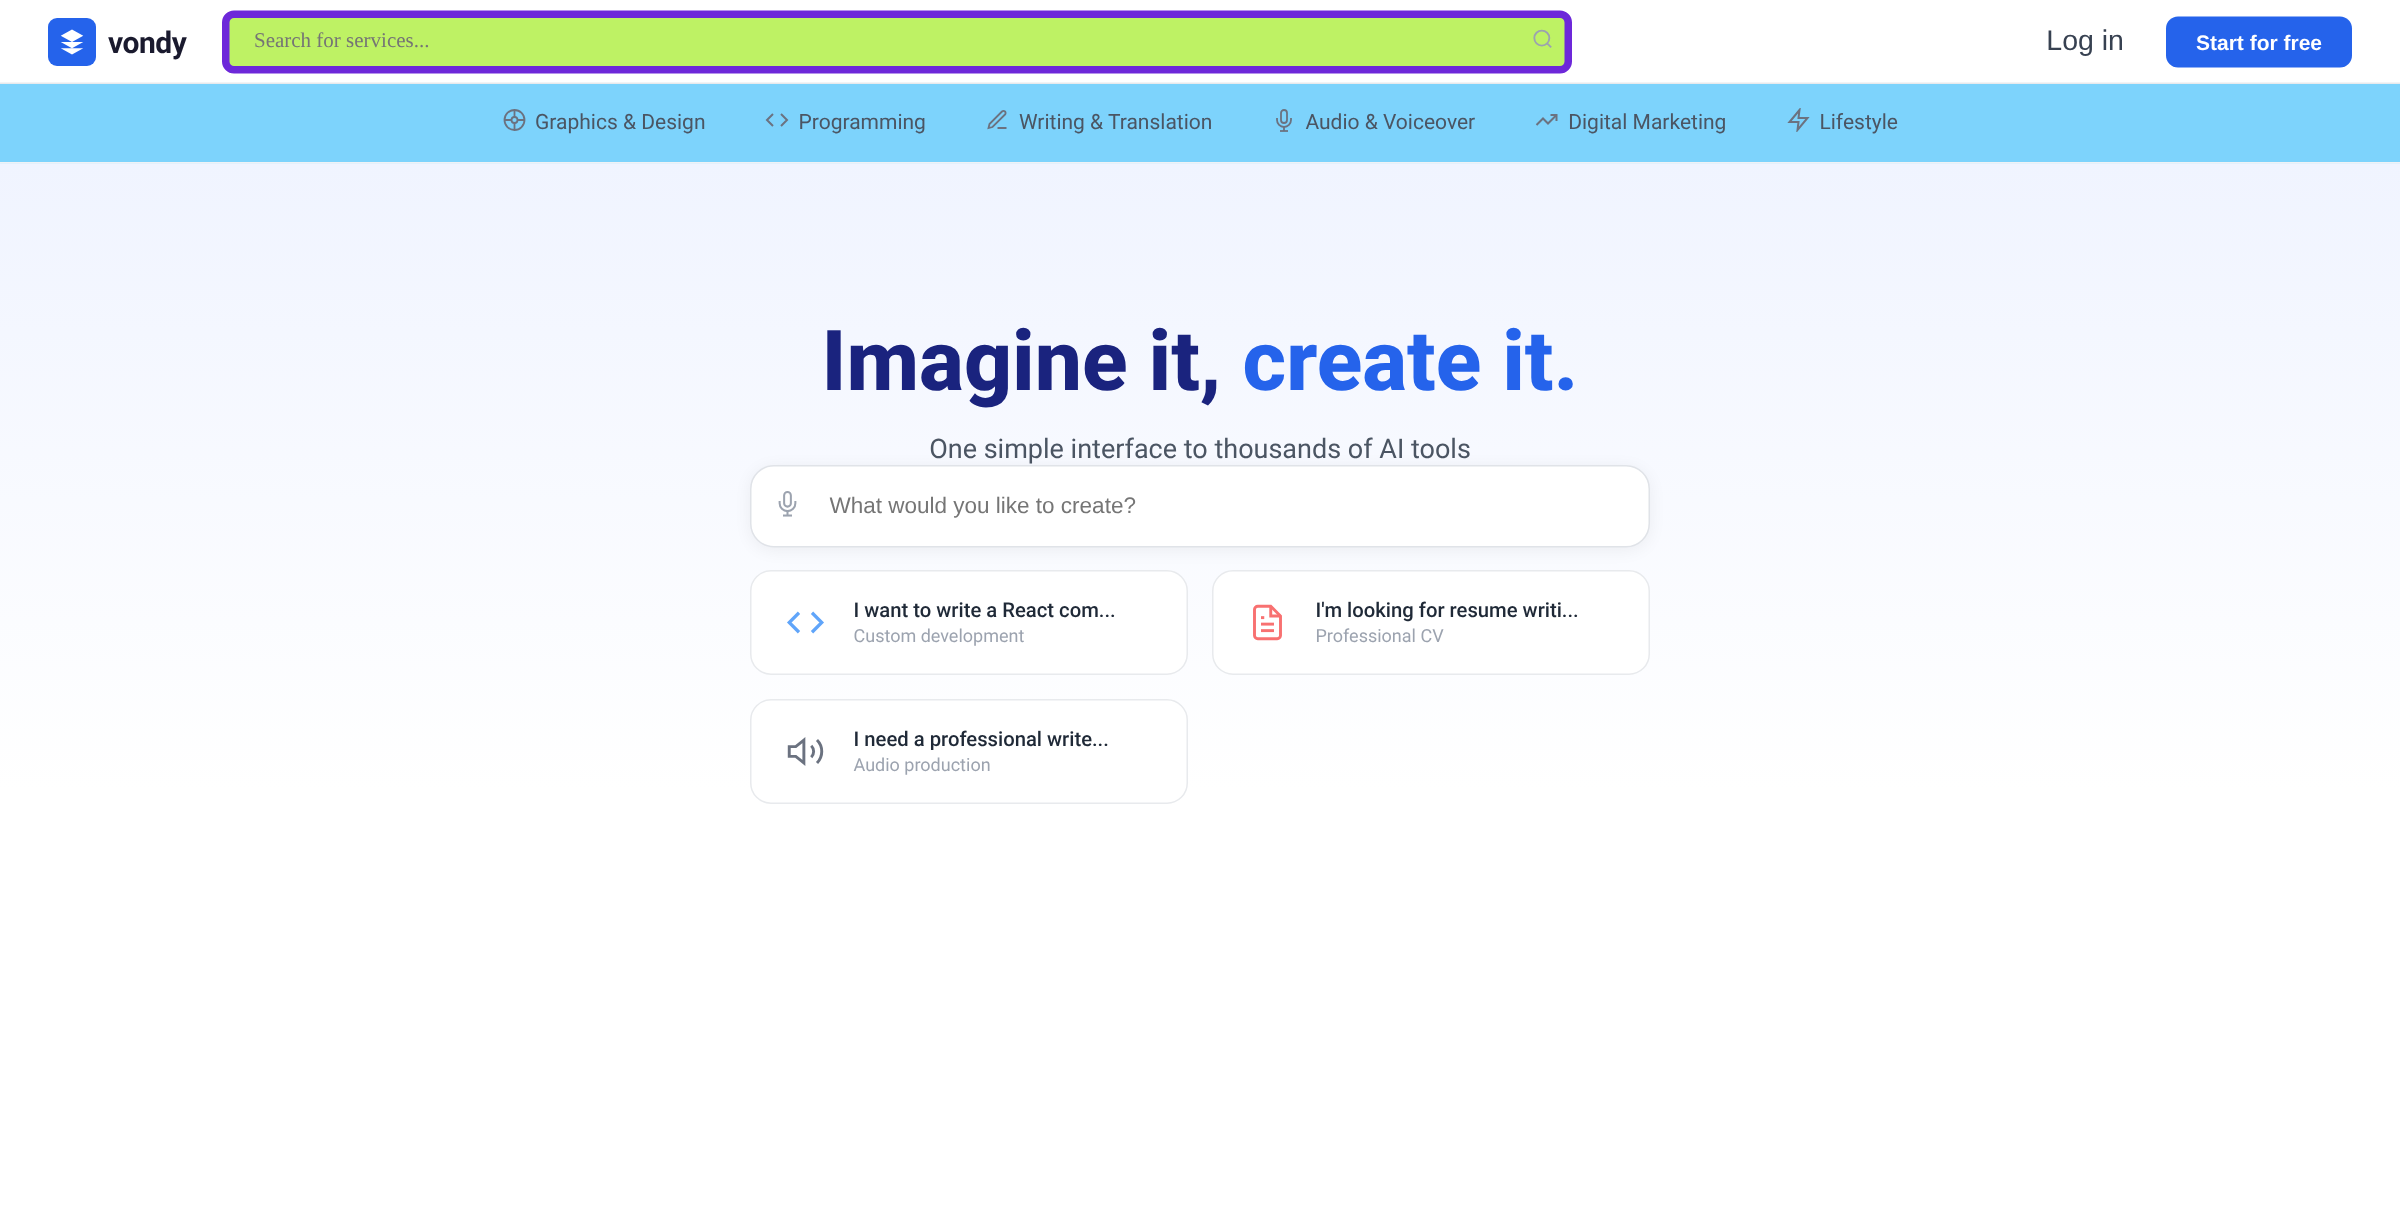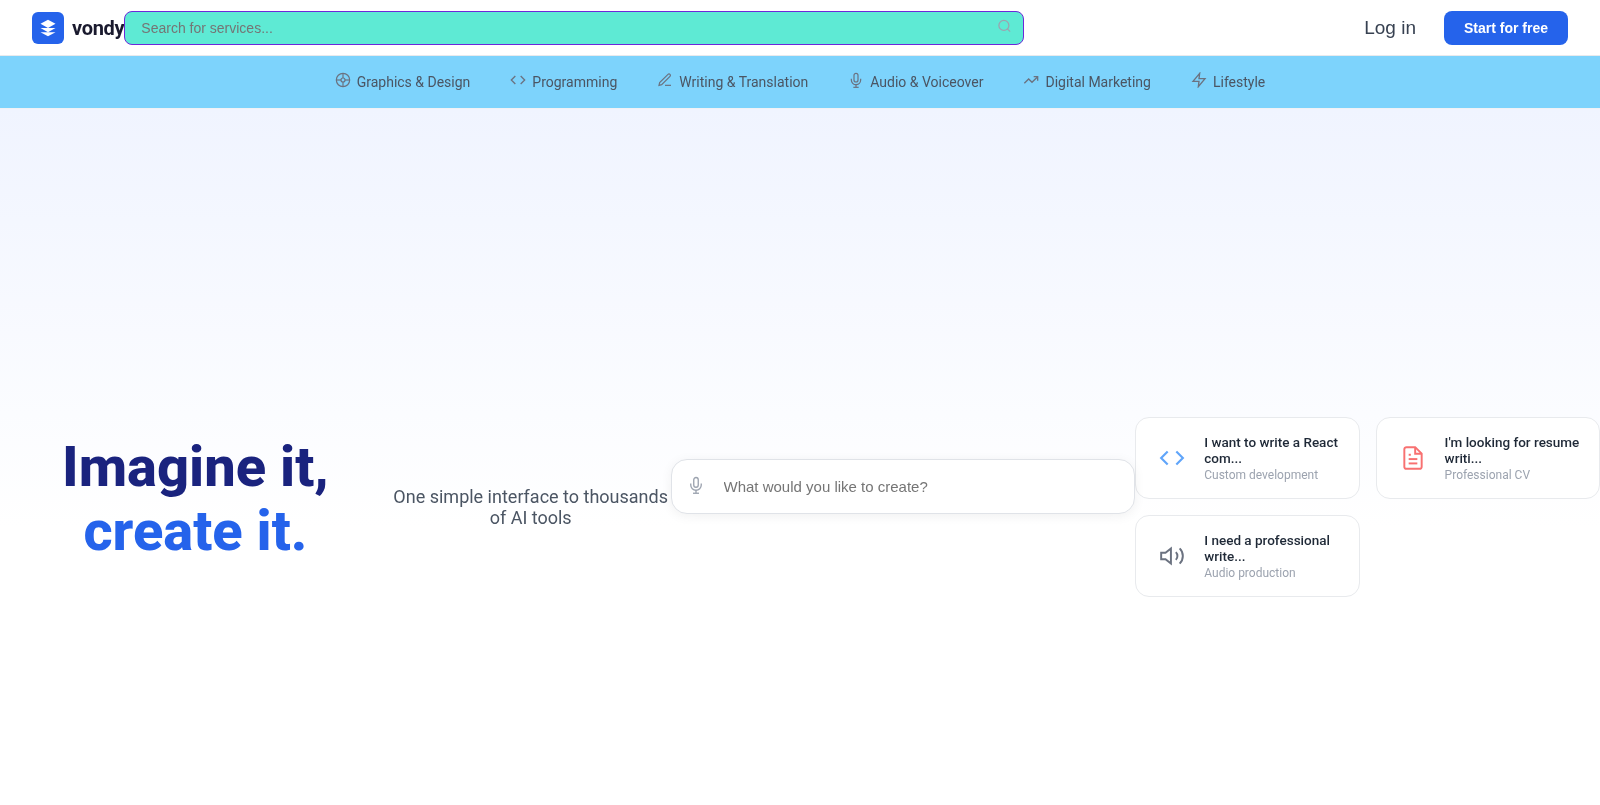--- a/index.html
+++ b/index.html
@@ -25,20 +25,21 @@
       border-bottom: 1px solid #e8eaed;
       background: #ffffff;
       position: relative;
       z-index: 10;
     }
 
     .logo-area {
       display: flex;
       align-items: center;
       gap: 8px;
+      margin-right: 24px;
       flex-shrink: 0;
     }
 
     .logo-icon {
       width: 32px;
       height: 32px;
       background: #2563eb;
       border-radius: 6px;
       display: flex;
       align-items: center;
@@ -60,26 +61,27 @@
 
     .search-bar {
       flex: 1;
       max-width: 900px;
       position: relative;
     }
 
     .search-bar input {
       width: 100%;
       padding: 8px 40px 8px 16px;
-      border: 1px solid #6d28d9;
+      border: 5px solid #6d28d9;
       border-radius: 8px;
       font-size: 14px;
       color: #6b7280;
-      background: #5eead4;
+      background: #bef264;
       outline: none;
+      font-family: Liberation Serif, serif;
     }
 
     .search-icon-right {
       position: absolute;
       right: 12px;
       top: 50%;
       transform: translateY(-50%);
       color: #9ca3af;
     }
 
@@ -133,21 +135,21 @@
     }
 
     .nav-icon {
       font-size: 15px;
       color: #6b7280;
     }
 
     
     .main-content {
       display: flex;
-      flex-direction: row;
+      flex-direction: column;
       align-items: center;
       padding-top: 100px;
       background: linear-gradient(180deg, #f0f4ff 0%, #ffffff 60%);
       min-height: calc(805px - 56px - 53px);
     }
 
     .hero-title {
       font-size: 56px;
       font-weight: 800;
       color: #1a237e;
@@ -164,21 +166,21 @@
       font-size: 18px;
       color: #4b5563;
       text-align: center;
       font-weight: 400;
     }
 
     
     .create-input-wrapper {
       width: 600px;
       position: relative;
-      margin-bottom: 41px;
+      margin-bottom: 15px;
     }
 
     .create-input {
       width: 100%;
       padding: 18px 20px 18px 52px;
       border: 1.5px solid #e0e3e8;
       border-radius: 16px;
       font-size: 15px;
       color: #9ca3af;
       background: #ffffff;

